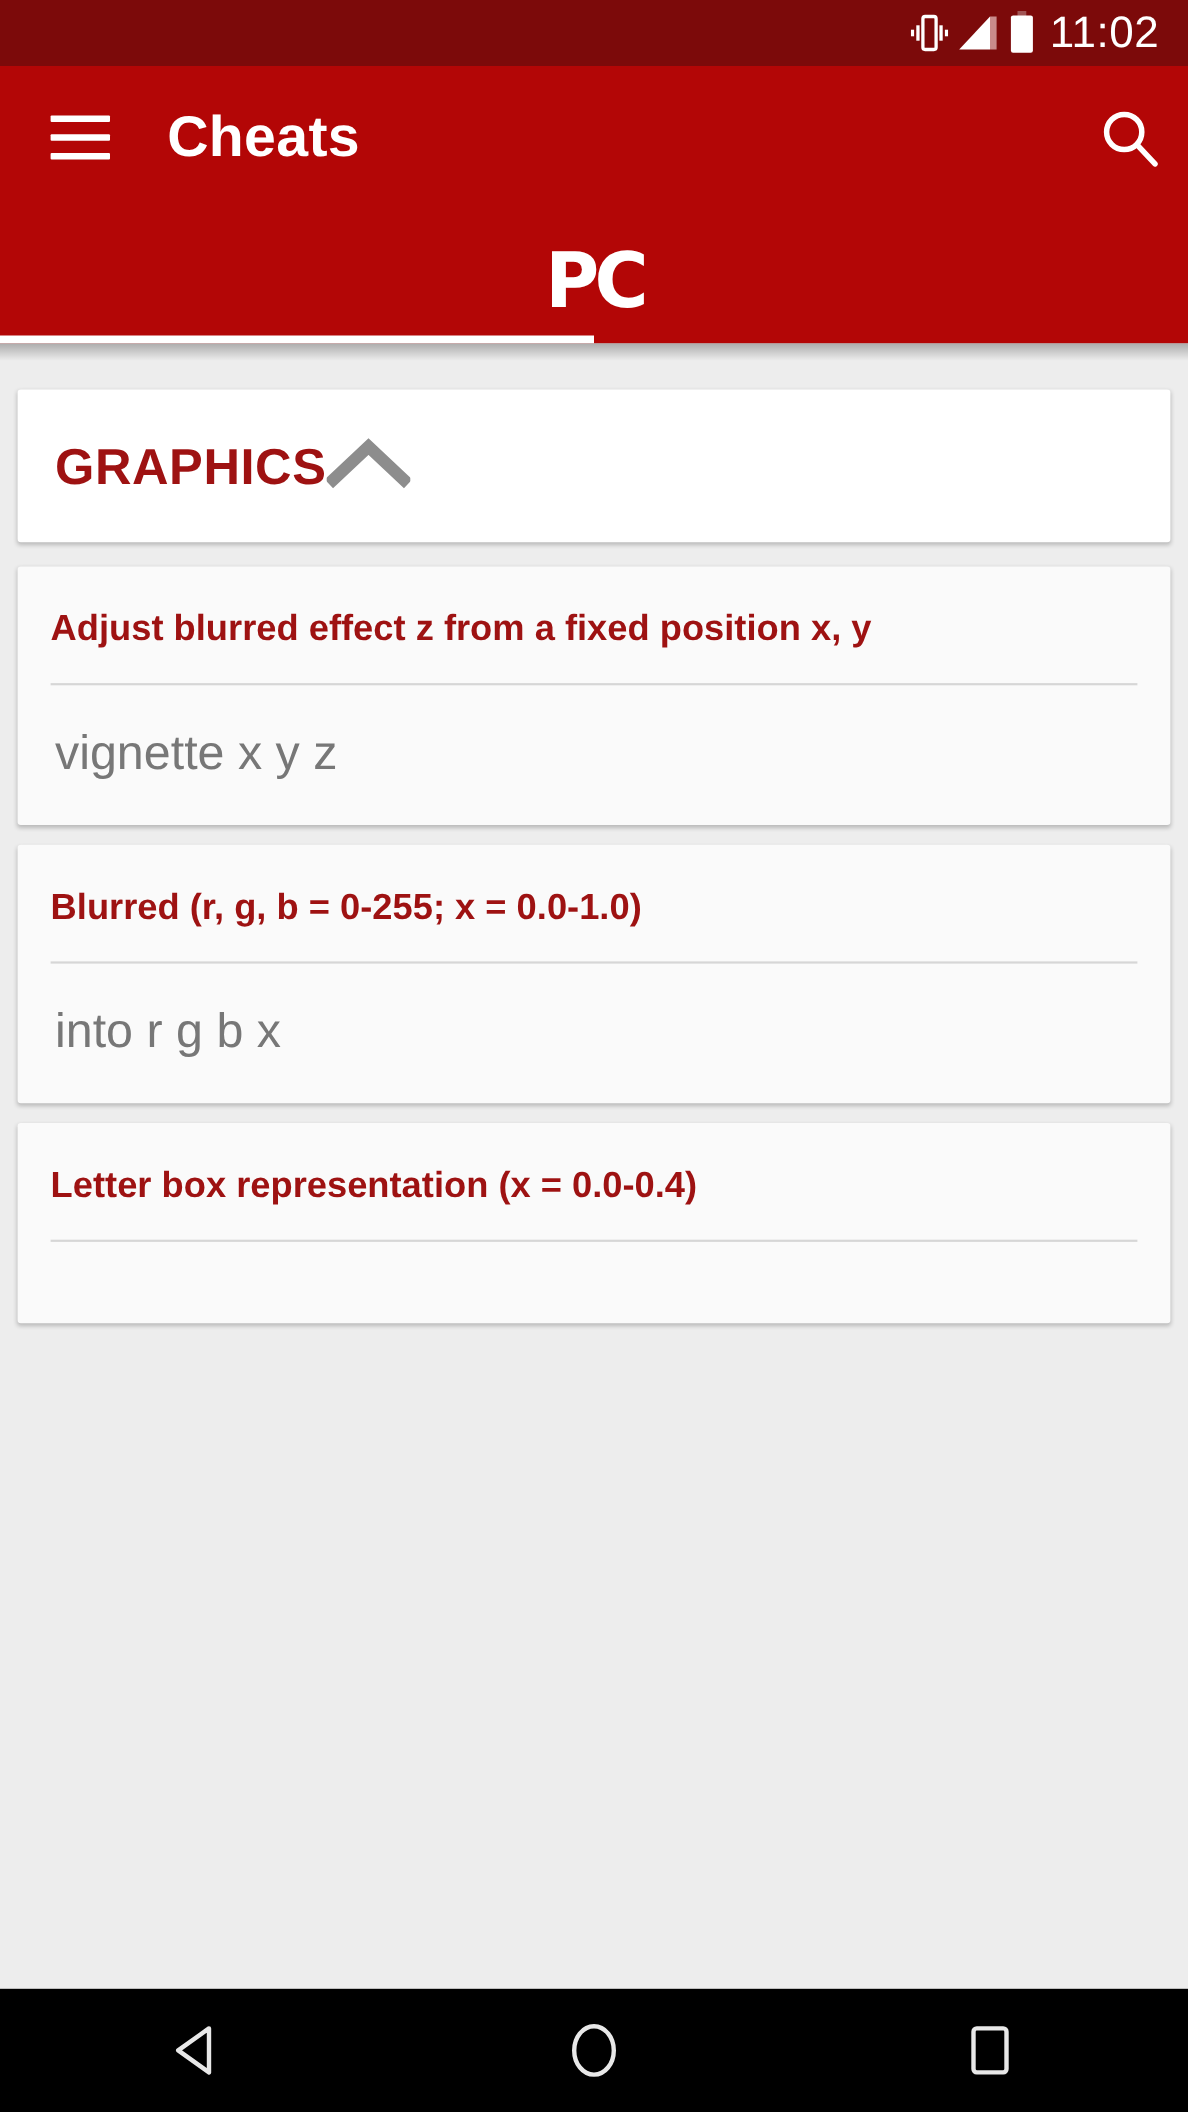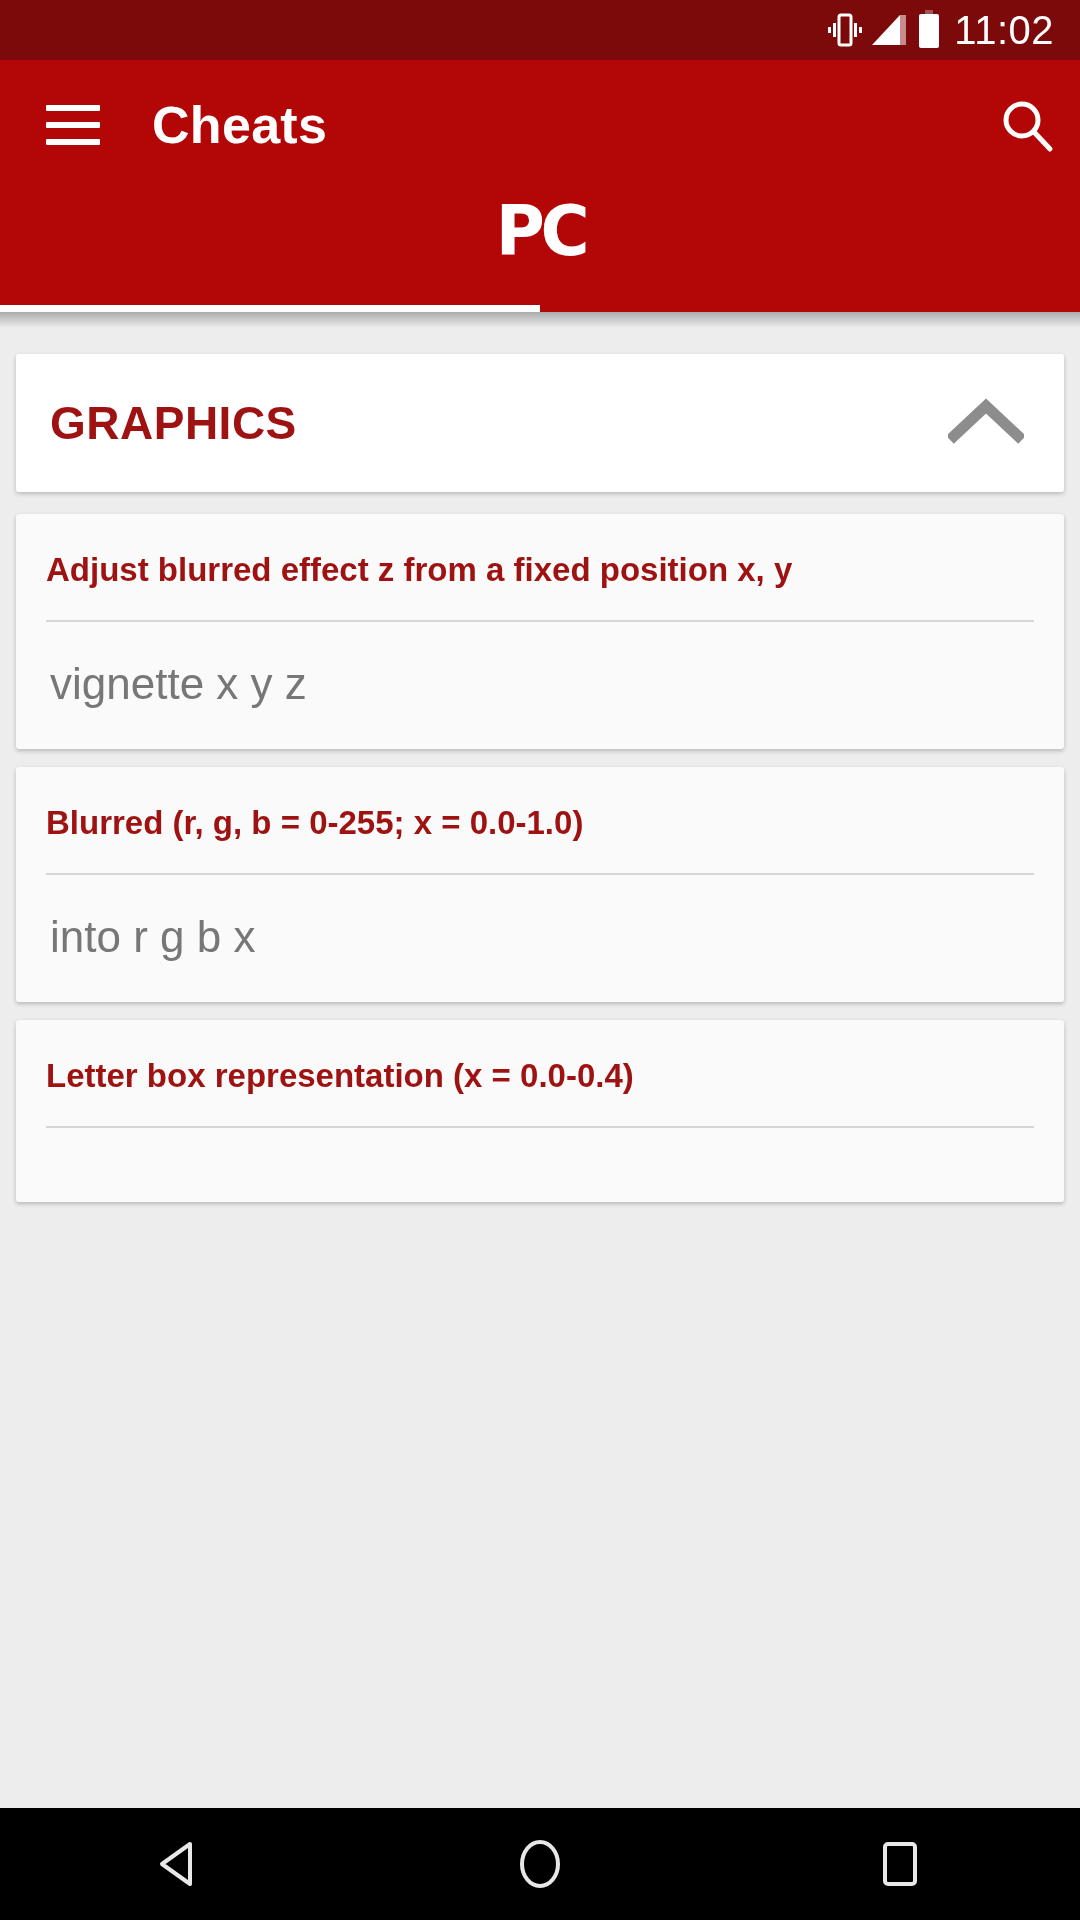--- a/index.html
+++ b/index.html
@@ -75,21 +75,21 @@
   
   .tabs {
     background: #b30606;
     height: 122px;
     display: flex;
     position: relative;
   }
   .tab {
     flex: 1;
     display: flex;
-    align-items: flex-start;
+    align-items: center;
     justify-content: center;
     cursor: pointer;
     position: relative;
   }
   .tab-pc-logo {
     color: #ffffff;
     font-size: 62px;
     font-weight: 900;
     letter-spacing: -4px;
     font-family: "DejaVu Sans", sans-serif;
@@ -166,21 +166,21 @@
   }
 
   
   .section-header {
     background: #ffffff;
     margin: 22px 16px;
     border-radius: 3px;
     box-shadow: 0 2px 4px rgba(0,0,0,0.22);
     display: flex;
     align-items: center;
-    justify-content: space-between;
+    justify-content: flex-start;
     padding: 42px 40px 42px 34px;
     cursor: pointer;
   }
   .section-title {
     color: #9e1212;
     font-size: 46px;
     font-weight: bold;
     letter-spacing: 0.5px;
   }
 

